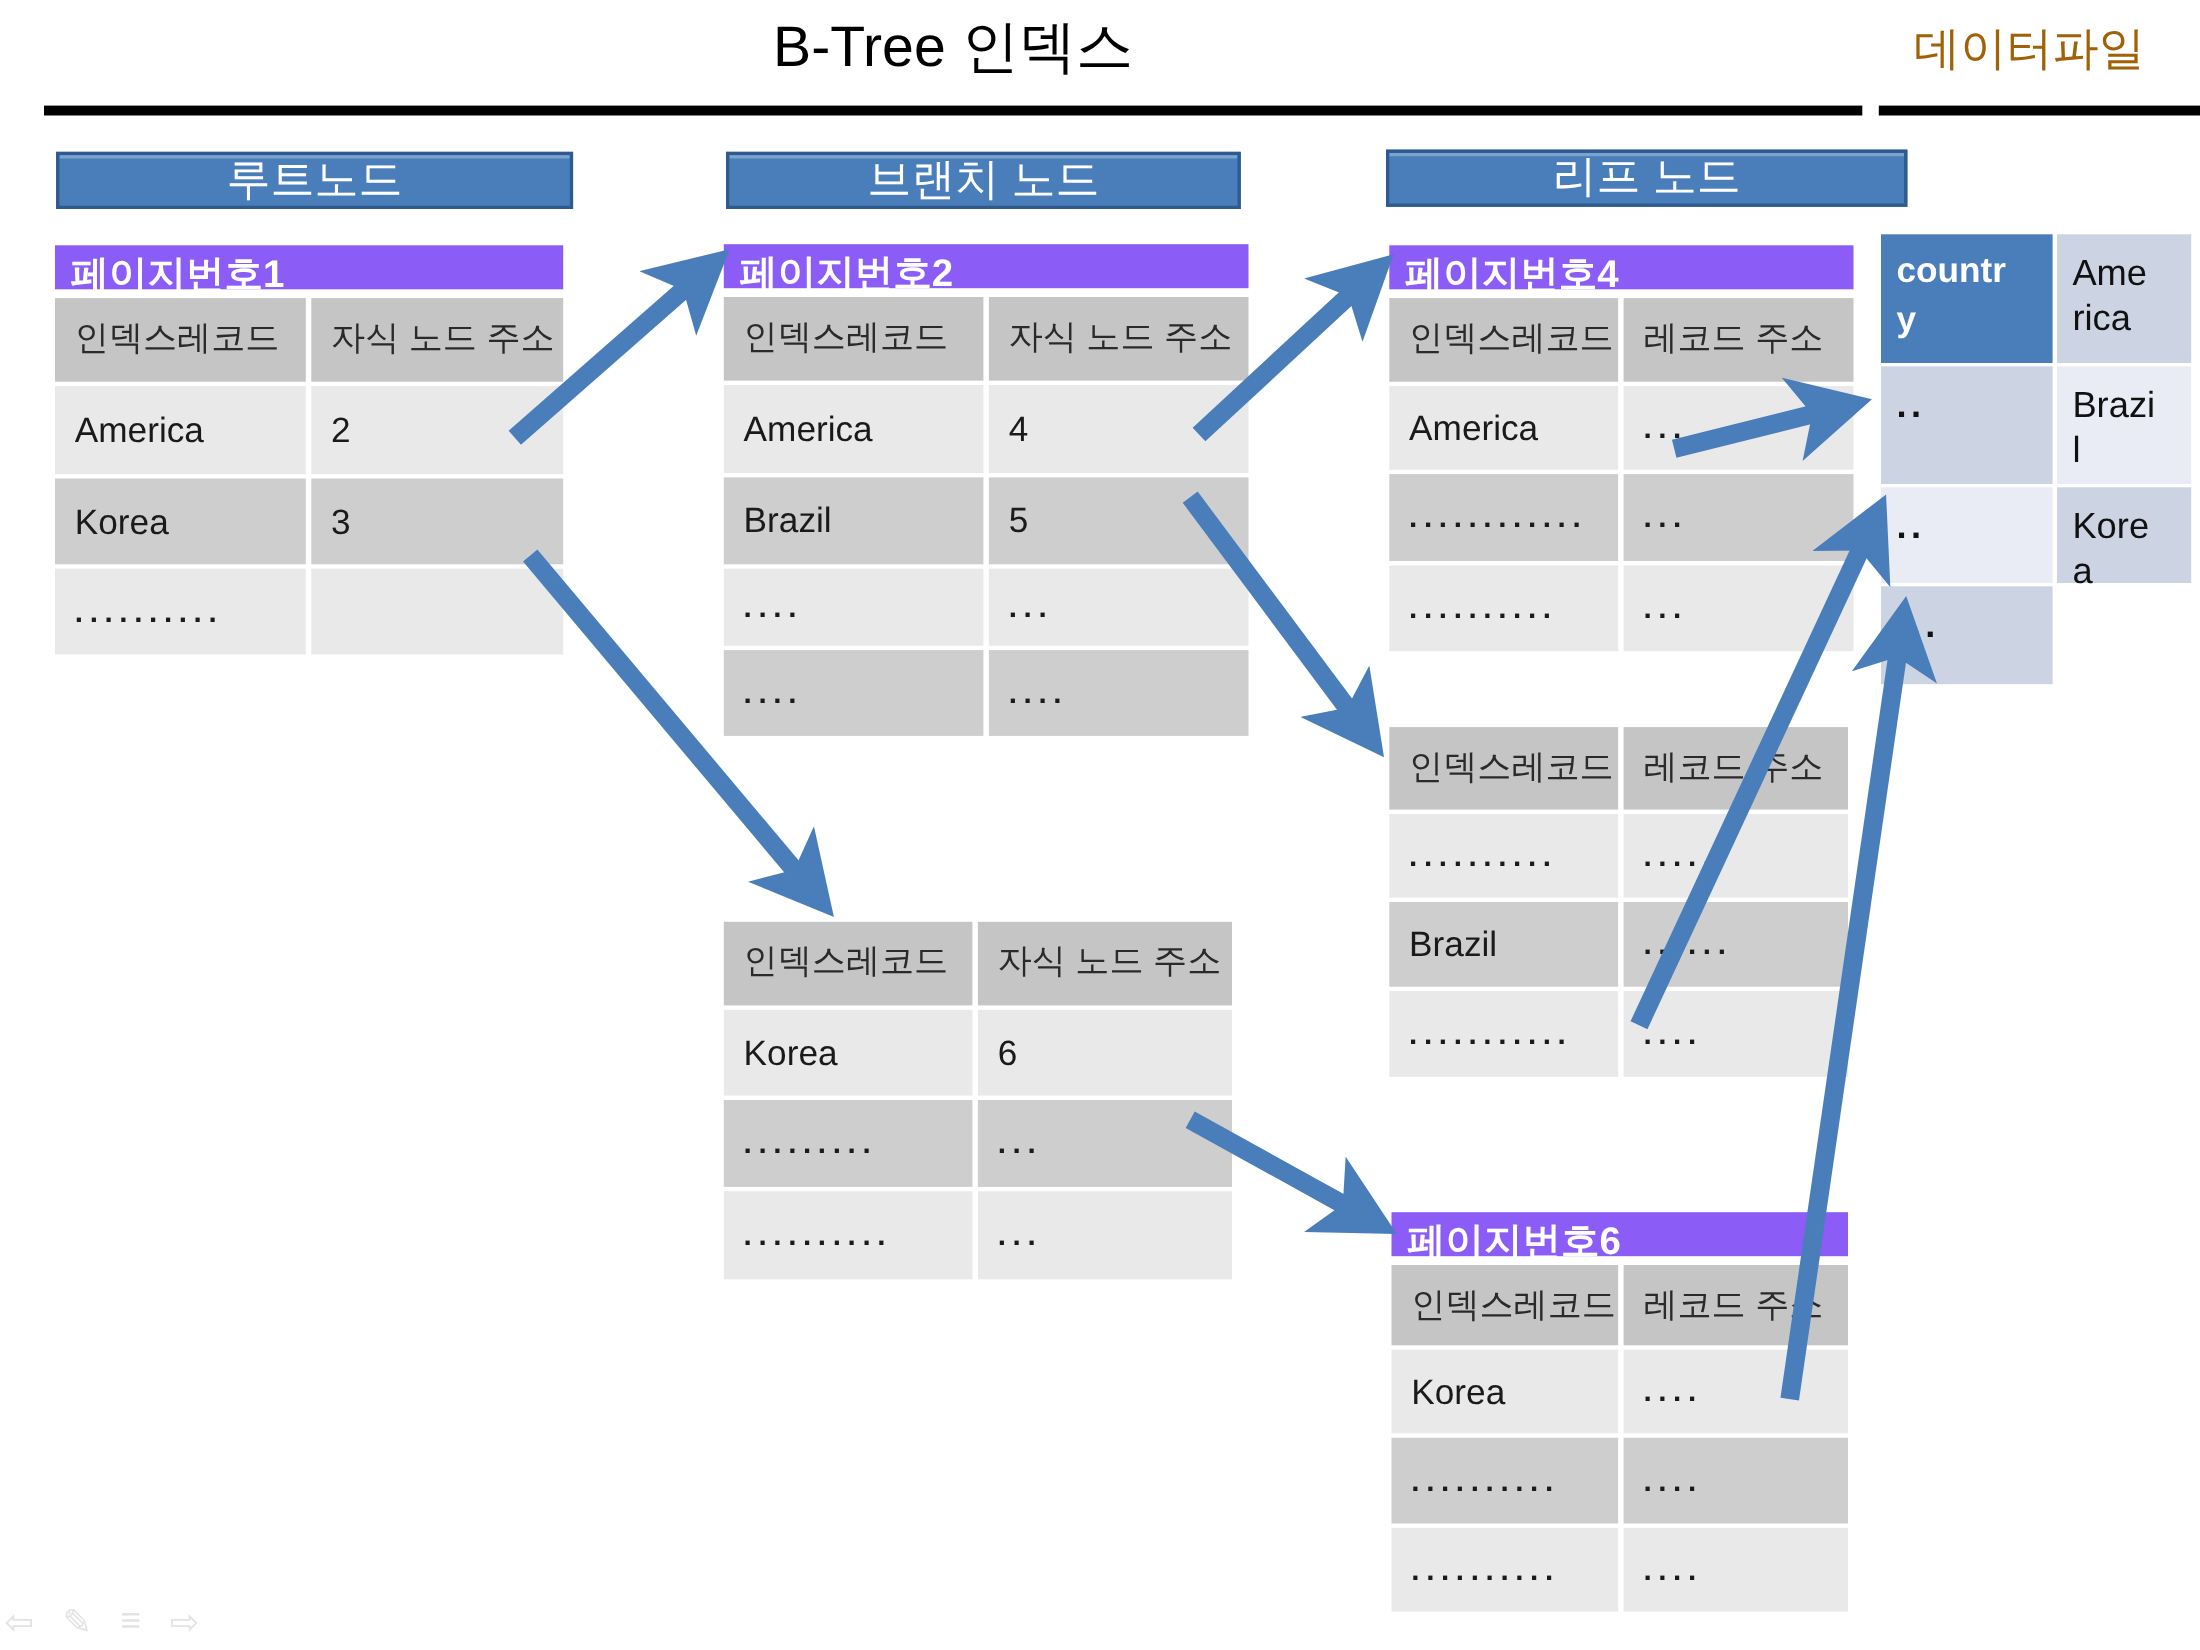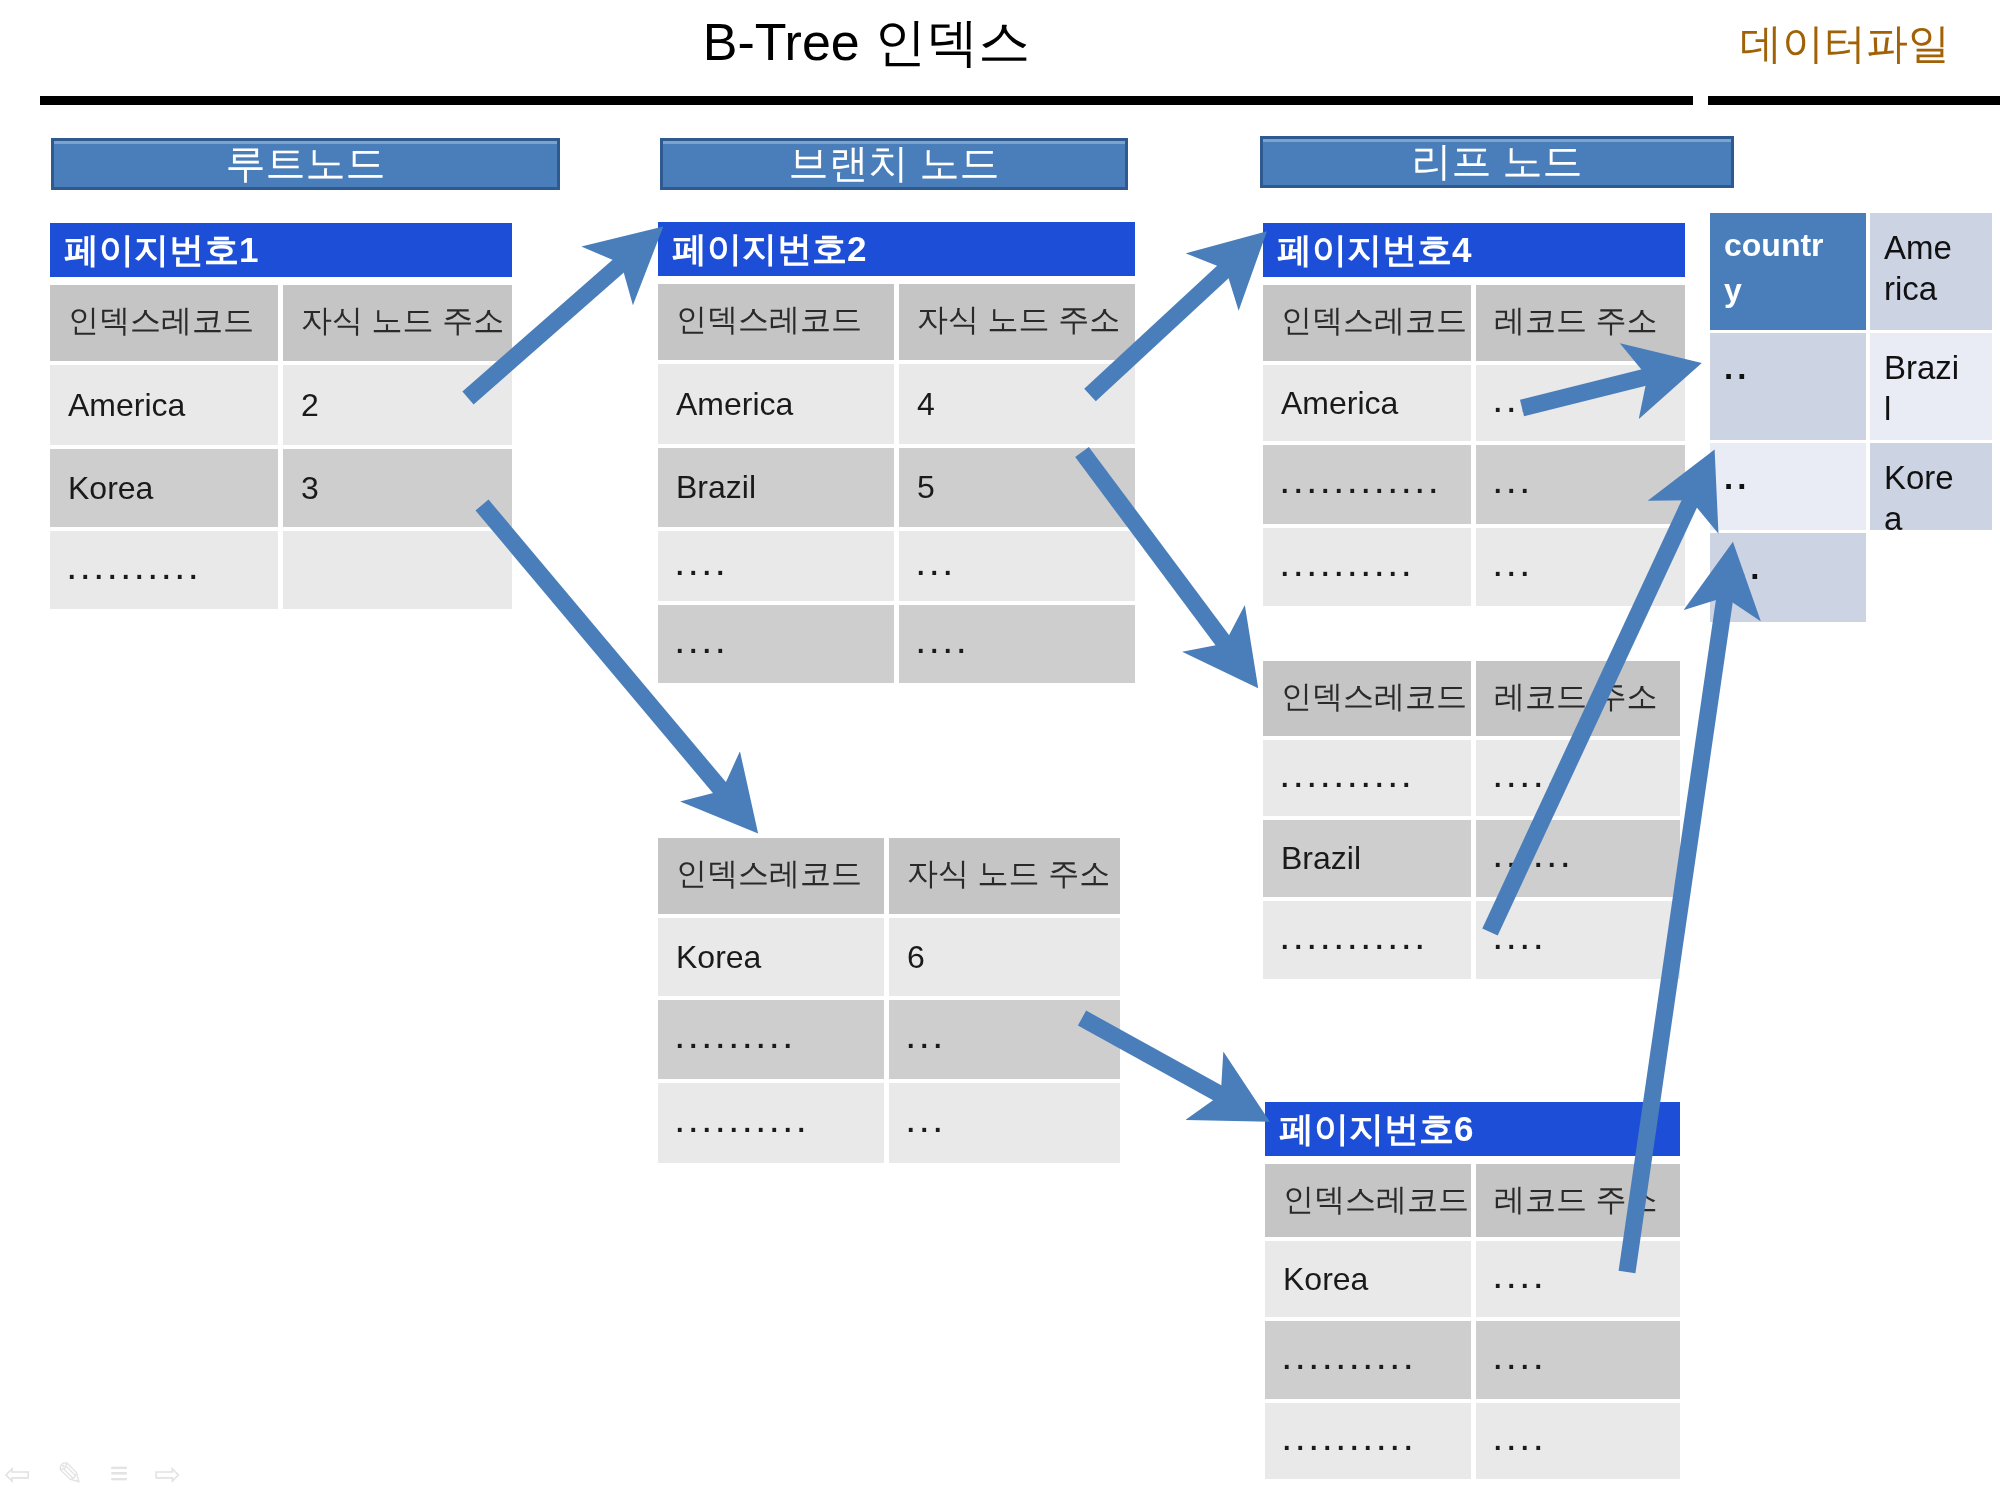--- a/index.html
+++ b/index.html
@@ -12,27 +12,27 @@
   .df-title {left:1690px; top:16px; width:310px; text-align:center; font-size:42px; color:#a16207;}
   .rule {position:absolute; background:#000; height:9px;}
   .rule-btree {left:40px; top:96px; width:1653px;}
   .rule-df {left:1708px; top:96px; width:292px;}
 
   .bluebox {
     position:absolute; height:52px; background:#4a7ebb; border:3px solid #2e5a8f;
     box-sizing:border-box; color:#fff; font-size:40px; text-align:center; line-height:44px;
     box-shadow:inset 0 3px 0 rgba(255,255,255,.28);
   }
-  .bb-root {left:51px; top:138px; width:509px;}
+  .bb-root {left:51px; top:138px; width:470px;}
   .bb-branch {left:660px; top:138px; width:468px;}
   .bb-leaf {left:1260px; top:136px; width:474px;}
 
   .ntable {position:absolute;}
   .tbar {
-    height:54px; background:#1d4ed8; color:#fff; font-weight:bold; font-size:35px;
+    height:40px; background:#8b5cf6; color:#fff; font-weight:bold; font-size:35px;
     line-height:53px; padding-left:14px; box-sizing:border-box;
   }
   .tgrid {display:grid; column-gap:5px; row-gap:4px; margin-top:8px;}
   .cell {
     display:flex; align-items:center; padding-left:18px; font-size:32px; color:#1a1a1a;
     box-sizing:border-box; overflow:hidden; white-space:nowrap;
   }
   .ch {background:#c5c5c5; color:#2a2a2a; font-size:31px; align-items:flex-start; padding-top:15px;}
   .light {background:#e9e9e9;}
   .dark  {background:#cecece;}

